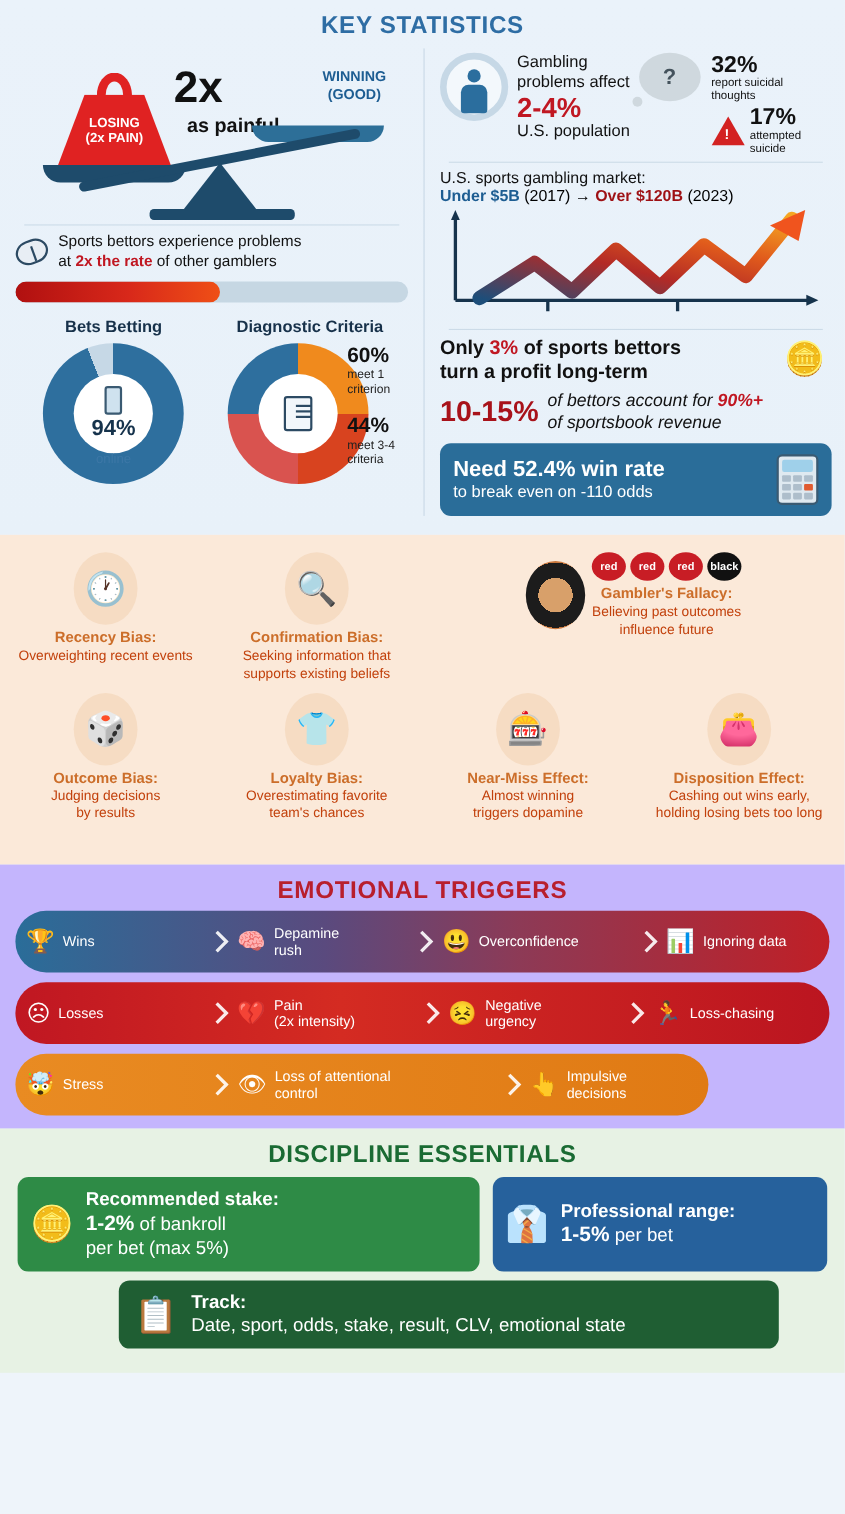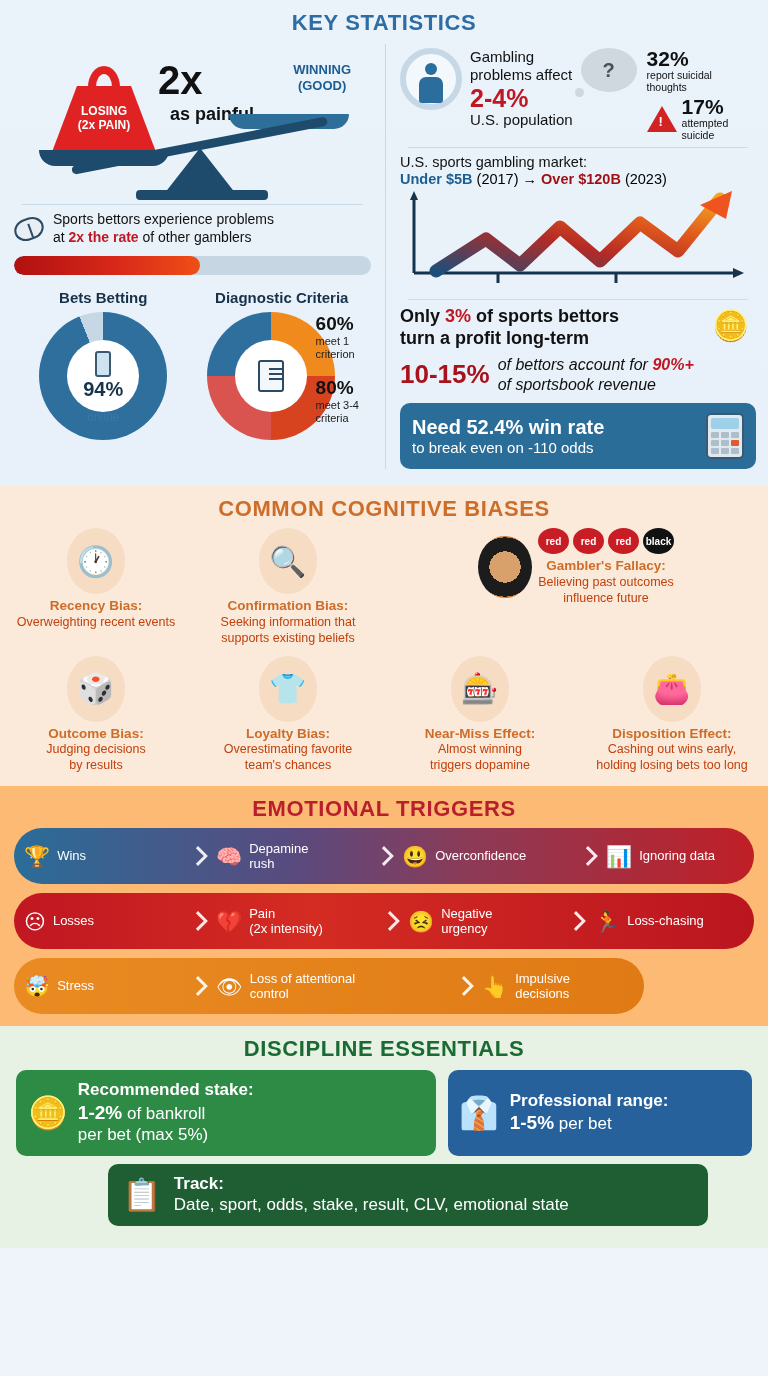--- a/index.html
+++ b/index.html
@@ -17,21 +17,21 @@
     align-items:center; justify-content:center;
     color:#fff;
   }
   .header h1 { font-size:32px; font-weight:bold; line-height:1.18; text-align:center;
                 letter-spacing:.3px; text-shadow:0 1px 2px rgba(0,0,0,.28); }
 
   
   .sec-title { text-align:center; font-size:22px; font-weight:bold; letter-spacing:.6px; }
   .s-stats { background:linear-gradient(180deg,#eaf2fa 0%,#e8f1f9 100%); padding:10px 0 10px; height:486px; position:relative; }
   .s-bias  { background:#fbe9d9; padding:10px 0 8px; height:300px; }
-  .s-emo   { background:#fdba74; padding:10px 0 8px; height:240px; }
+  .s-emo   { background:#c4b5fd; padding:10px 0 8px; height:240px; }
   .s-disc  { background:#e7f2e4; padding:10px 0 10px; height:222px; }
 
   
   .stats-grid { display:flex; margin-top:8px; }
   .col-l { width:385px; padding:0 14px; }
   .col-r { width:383px; padding:0 12px 0 14px; border-left:1px solid #c8d8e6; }
 
   
   .scale-wrap { position:relative; height:148px; margin-top:6px; }
   .weight { position:absolute; left:38px; top:18px; width:104px; height:84px; }
@@ -245,21 +245,21 @@
                     <i></i>
                   </div>
               </div>
             </div>
             <div class="legend">
               <div class="lg-num">60%</div>
               <div class="lg-txt">
                 <div>meet 1</div>
                 <div>criterion</div>
               </div>
-              <div class="lg-num lg-b2">80%</div>
+              <div class="lg-num lg-b2">44%</div>
               <div class="lg-txt">
                 <div>meet 3-4</div>
                 <div>criteria</div>
               </div>
             </div>
           </div>
         </div>
       </div>
 
       <div class="col-r">
@@ -364,21 +364,20 @@
                 <i></i>
                 <i></i>
               </div>
           </div>
         </div>
       </div>
     </div>
   </div>
 
   <div class="s-bias">
-    <div class="sec-title" style="color:#cc6e2a">COMMON COGNITIVE BIASES</div>
 
     <div class="bias-row">
       <div class="bias">
         <div class="bias-ico">
             <span>🕐</span>
           </div>
         <div class="bias-h">Recency Bias:</div>
         <div class="bias-d">Overweighting recent events</div>
       </div>
       <div class="bias">

